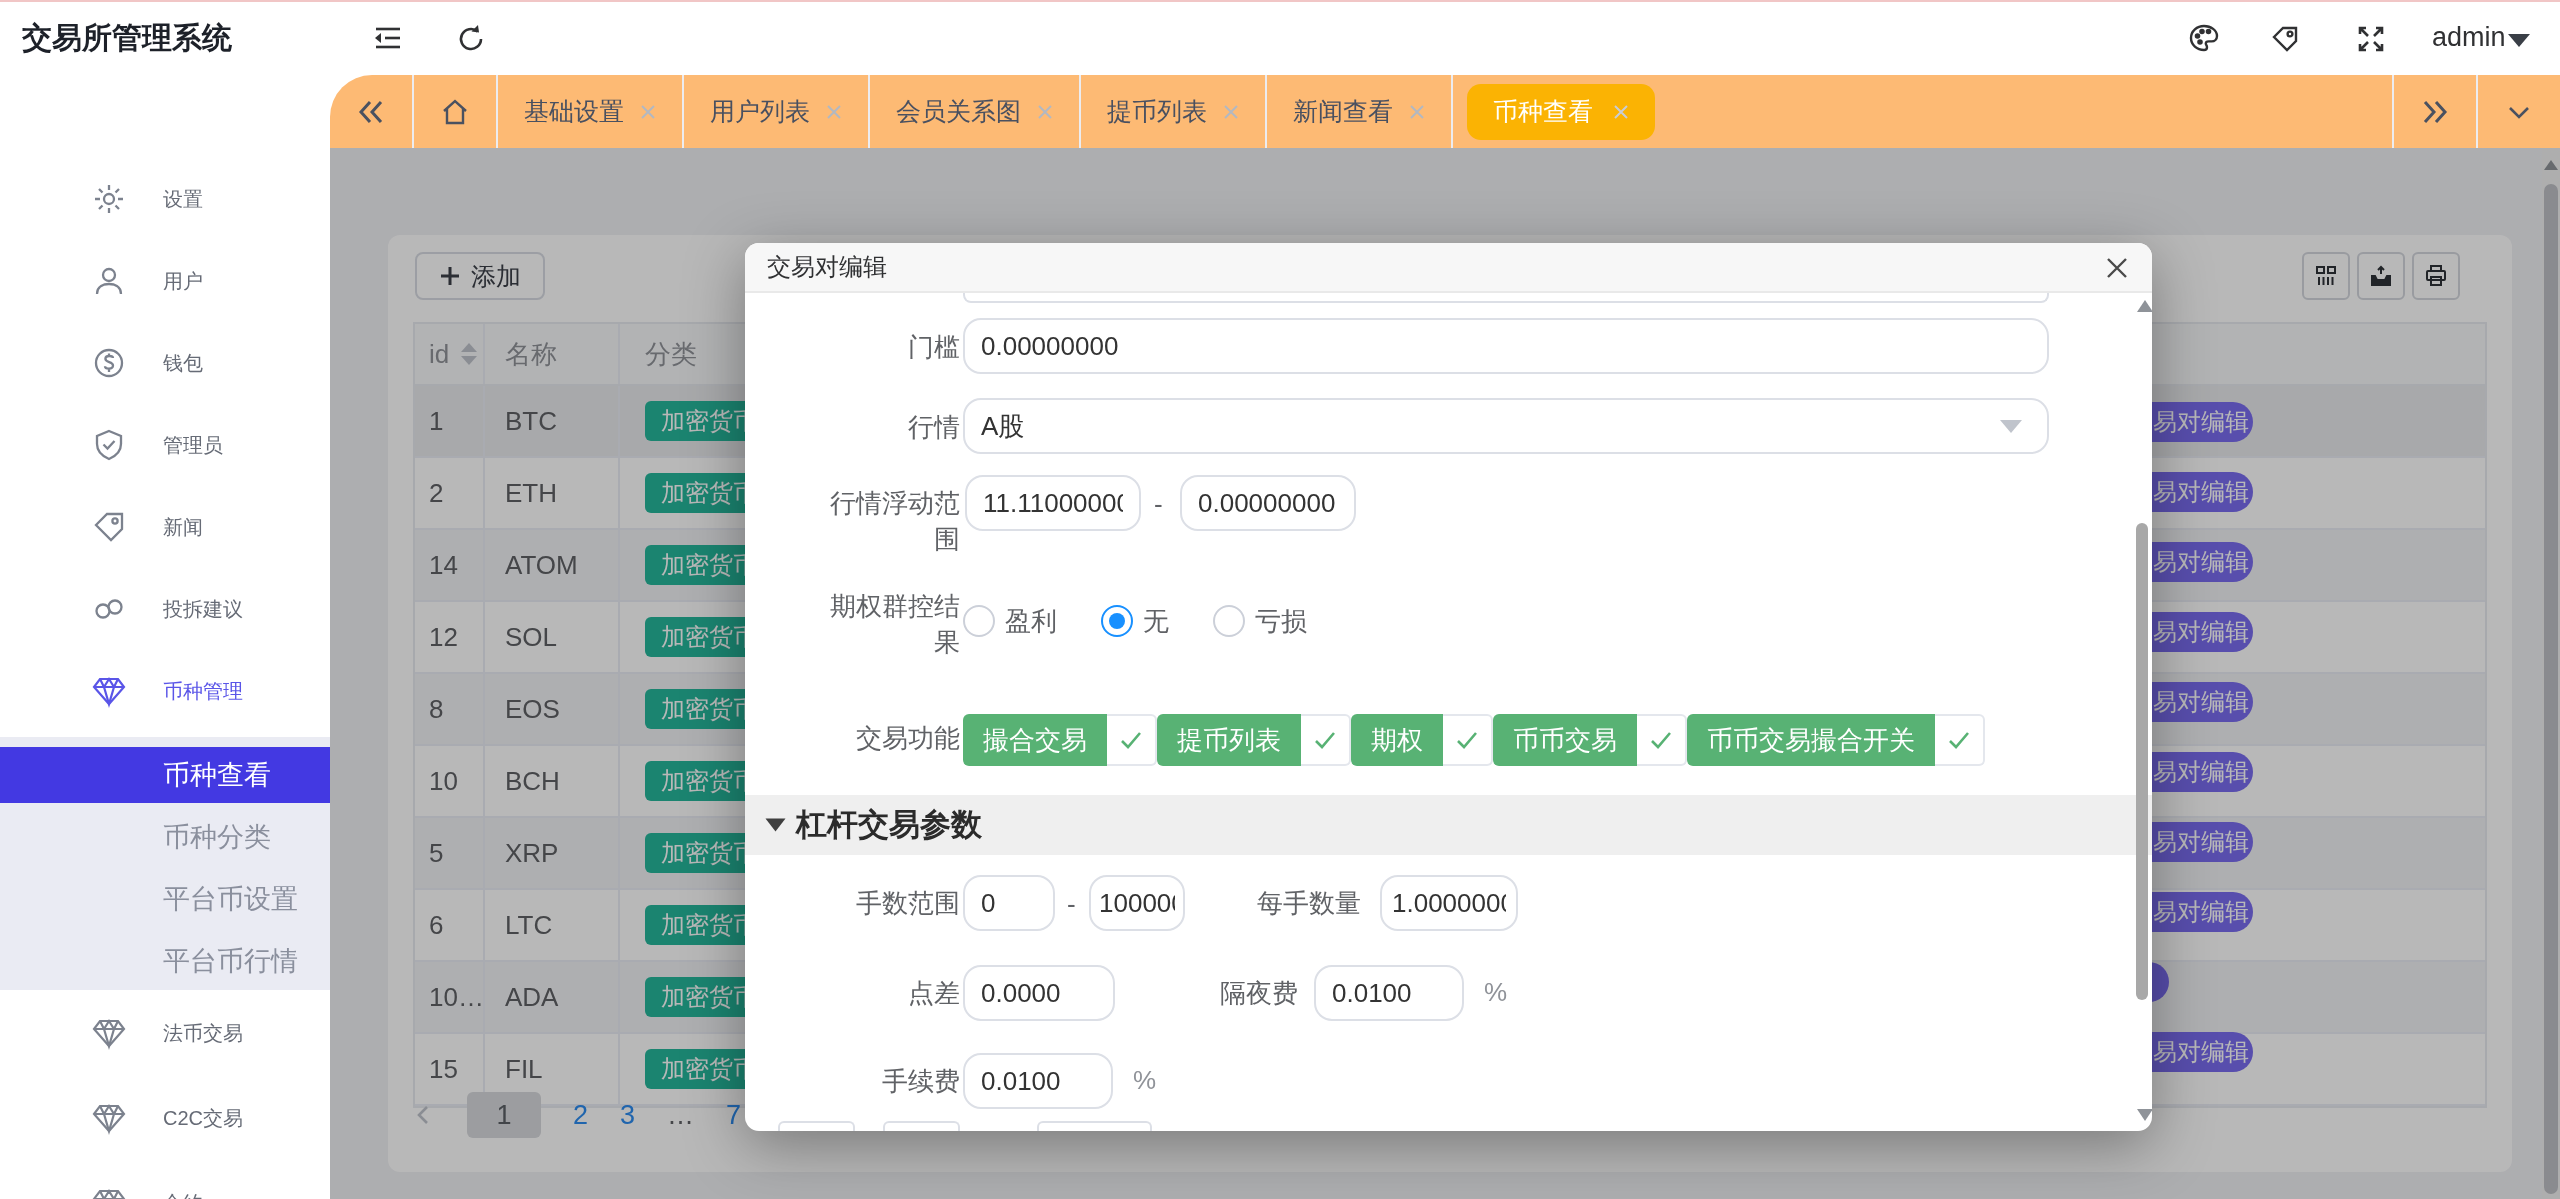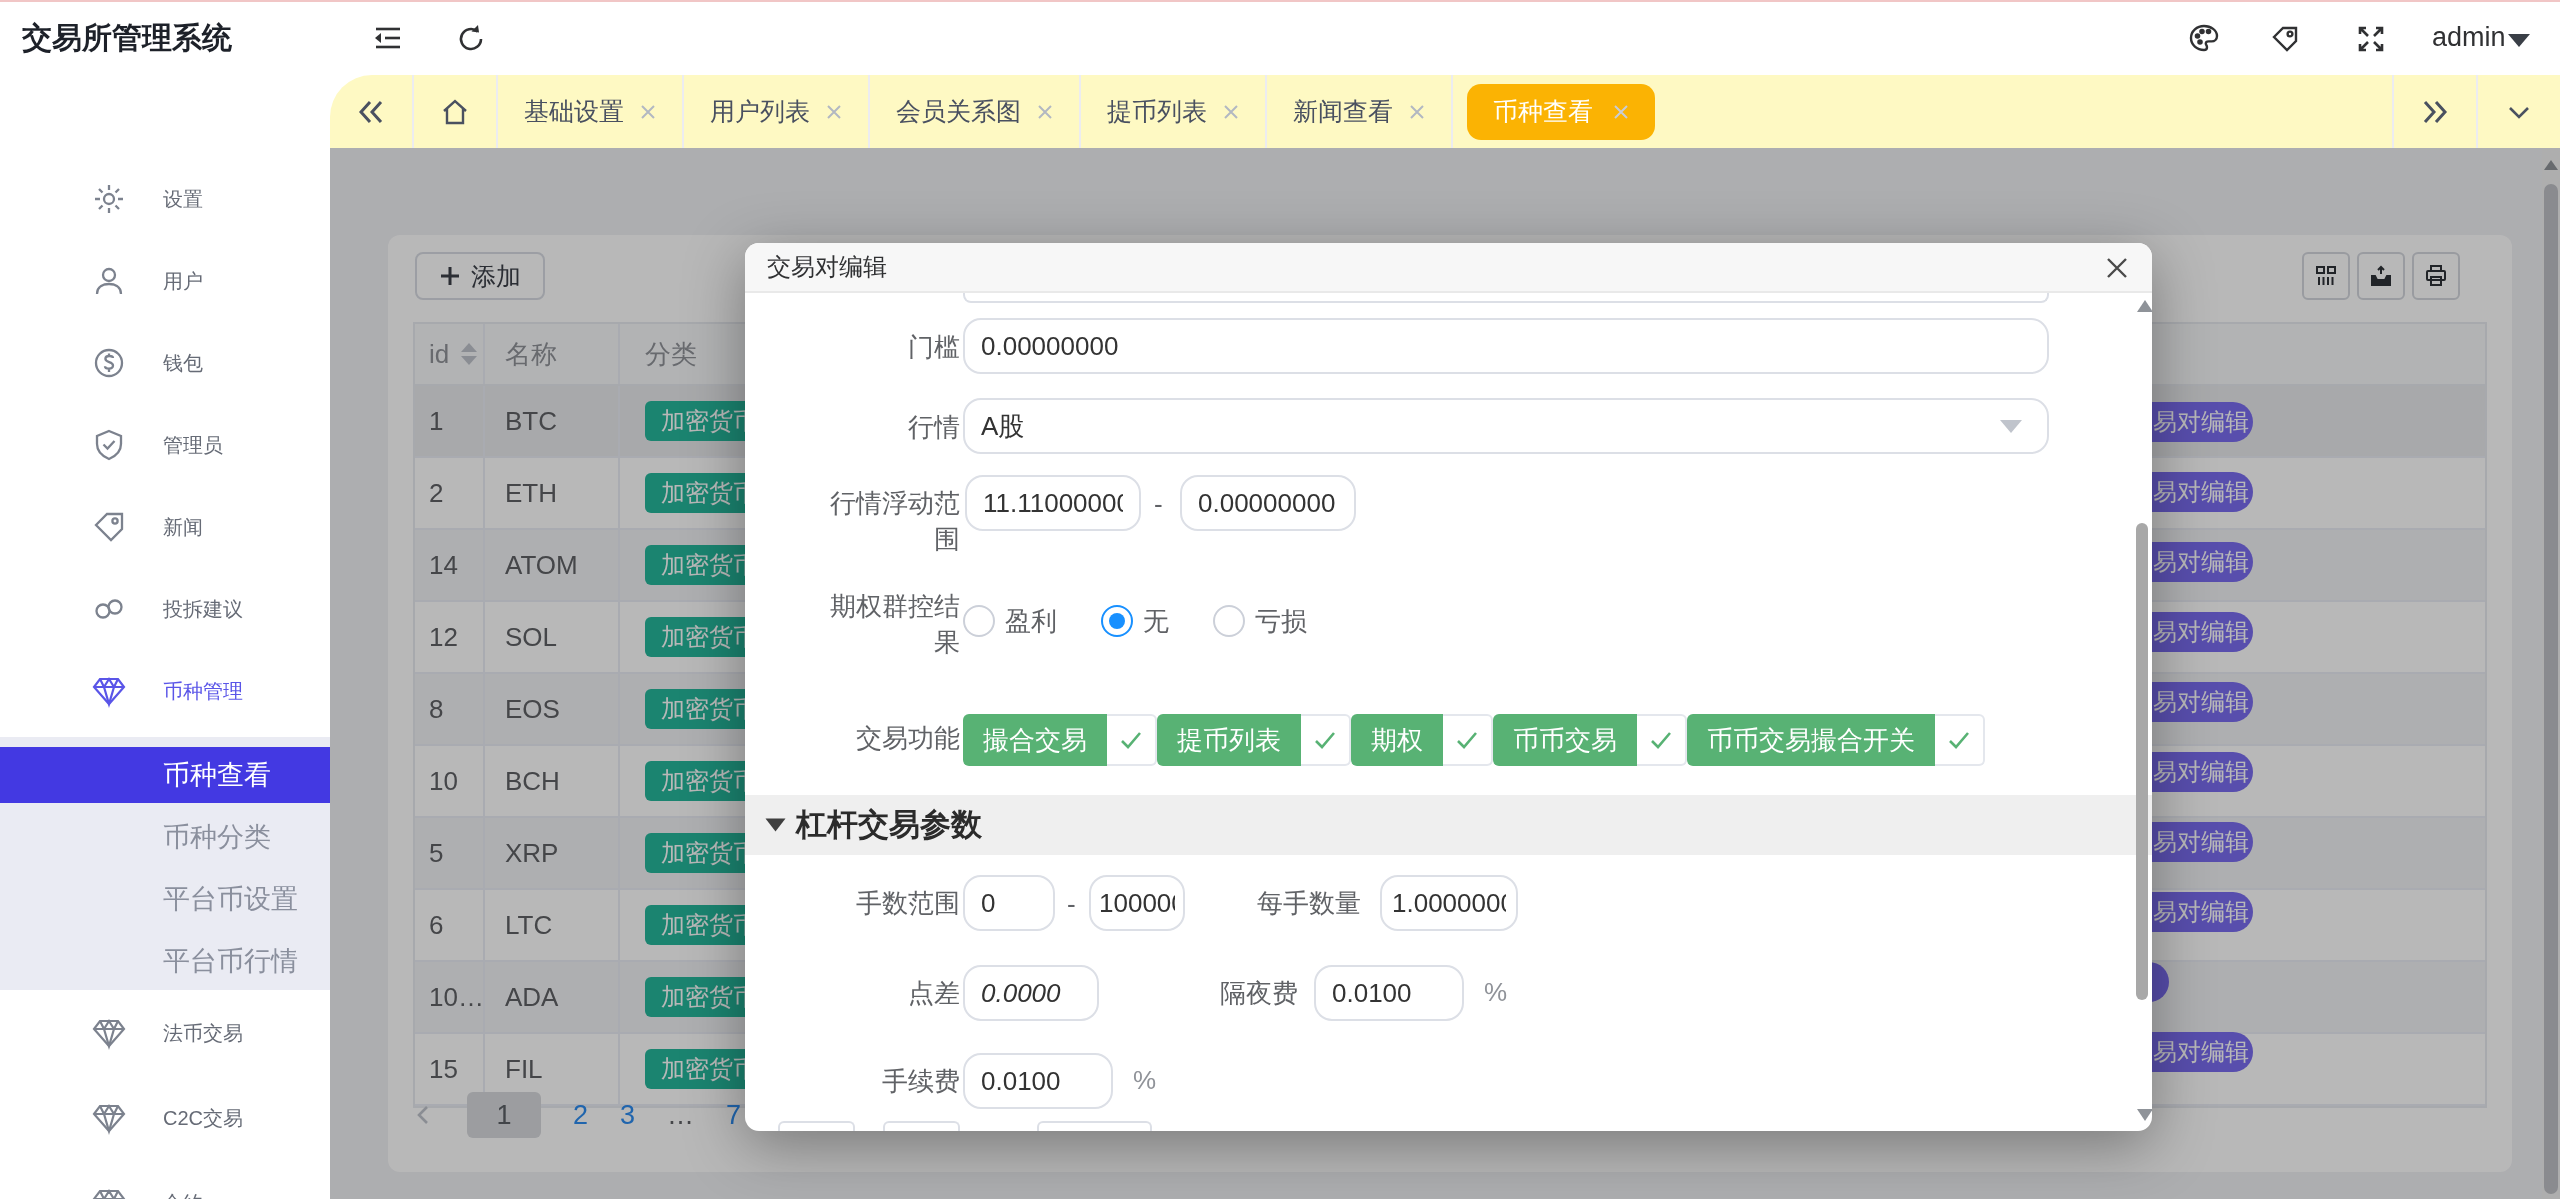--- a/index.html
+++ b/index.html
@@ -25,21 +25,21 @@
   .side-item.parent-active .sicon{color:var(--sidebarParentActive,#5a55e8);}
   .side-item.parent-active .slabel{color:var(--sidebarParentActive,#5a55e8);}
   .submenu-band{position:absolute;left:0;top:662px;width:330px;height:253px;background:#eaebf3;}
   .sub-item{position:absolute;left:0;width:330px;height:56px;cursor:pointer;}
   .sub-item .slabel{left:163px;font-size:27px;color:#8a8f9d;}
   .sub-item.active{background:var(--sidebarActive,#4339e2);}
   .sub-item.active .slabel{color:#fff;}
 
   
   .tab-underlay{position:absolute;left:330px;top:75px;width:90px;height:73px;background:#fff;}
-  .tabbar{position:absolute;left:330px;top:75px;width:2230px;height:73px;background:#fef9c3;
+  .tabbar{position:absolute;left:330px;top:75px;width:2230px;height:73px;background:#fdba74;
           border-top-left-radius:42px;display:flex;align-items:center;}
   .tb-icon{width:30px;height:30px;color:#4a5160;margin:0 26px;flex:0 0 auto;cursor:pointer;}
   .tab-divider{width:2px;height:73px;background:#ececf0;flex:0 0 auto;}
   .tab{display:flex;align-items:center;gap:16px;padding:0 26px;height:73px;cursor:pointer;flex:0 0 auto;}
   .tab-label{font-size:25px;color:#495060;white-space:nowrap;}
   .x-icon{width:16px;height:16px;color:#b2b8c2;cursor:pointer;}
   .tab-active{display:flex;align-items:center;gap:20px;height:56px;margin:0 14px;padding:0 26px;
               background:var(--accent,#fbb303);border-radius:14px;flex:0 0 auto;cursor:pointer;}
   .tab-active .tab-label{color:#fff;}
   .tab-active .x-icon{color:#c8cdd6;}
@@ -655,21 +655,21 @@
     </div>
 
     <div class="flabel" style="left:0;top:642px;">手数范围</div>
     <input class="inp" style="left: 218px; top: 632px; width: 92px;" readonly="" value="0">
     <div class="dash" style="left:322px;top:646px;">-</div>
     <input class="inp" style="left: 344px; top: 632px; width: 96px; padding: 0px 8px;" readonly="" value="100000">
     <div class="flabel" style="left:411px;top:642px;width:205px;">每手数量</div>
     <input class="inp" style="left: 635px; top: 632px; width: 138px; padding: 0px 10px;" readonly="" value="1.00000000">
 
     <div class="flabel" style="left:0;top:732px;">点差</div>
-    <input class="inp" style="left: 218px; top: 722px; width: 136px; font-style: italic;" readonly="" value="0.0000">
+    <input class="inp" style="left: 218px; top: 722px; width: 152px;" readonly="" value="0.0000">
     <div class="flabel" style="left:338px;top:732px;">隔夜费</div>
     <input class="inp" style="left: 569px; top: 722px; width: 150px;" readonly="" value="0.0100">
     <div class="unit" style="left:739px;top:734px;">%</div>
 
     <div class="flabel" style="left:0;top:820px;">手续费</div>
     <input class="inp" style="left: 218px; top: 810px; width: 150px;" readonly="" value="0.0100">
     <div class="unit" style="left:388px;top:822px;">%</div>
 
     <div class="sliver-bot" style="left:33px;top:878px;width:77px;"></div>
     <div class="sliver-bot" style="left:138px;top:878px;width:77px;"></div>

